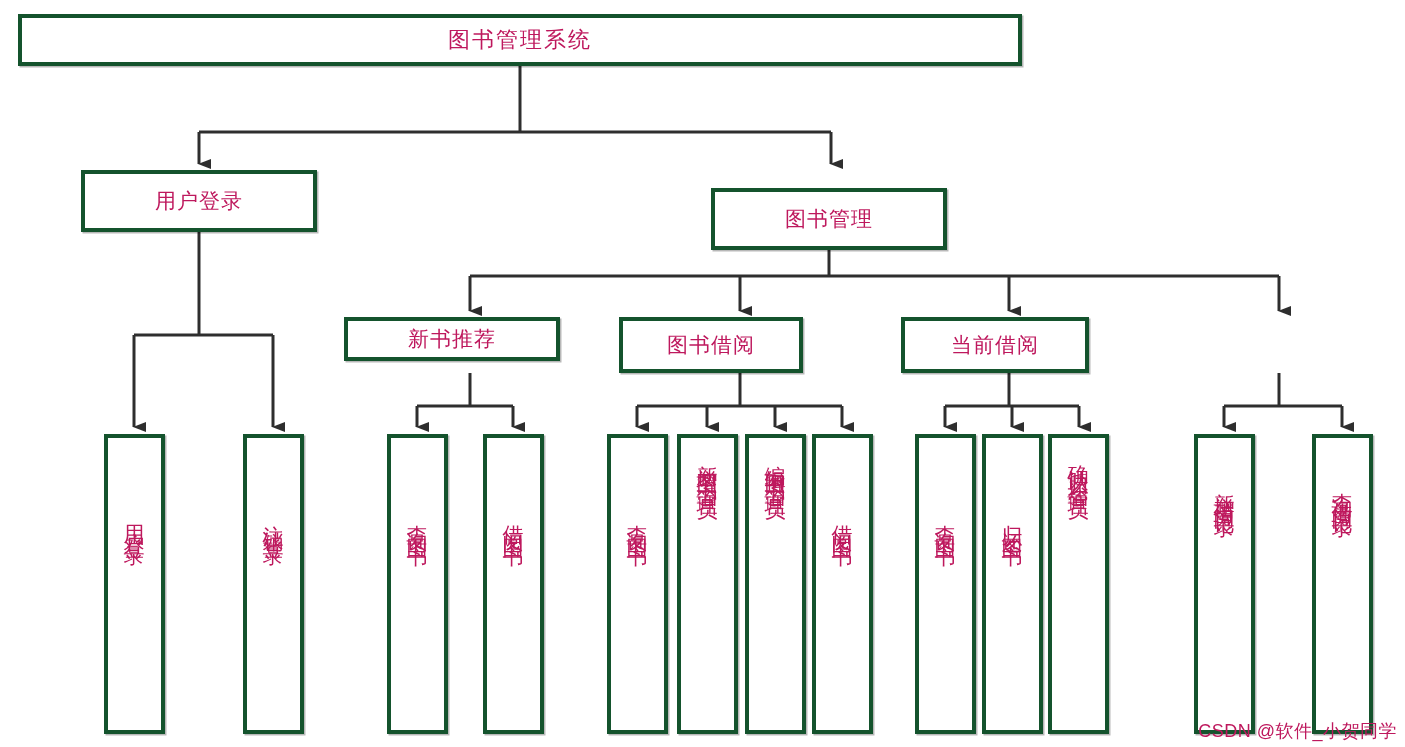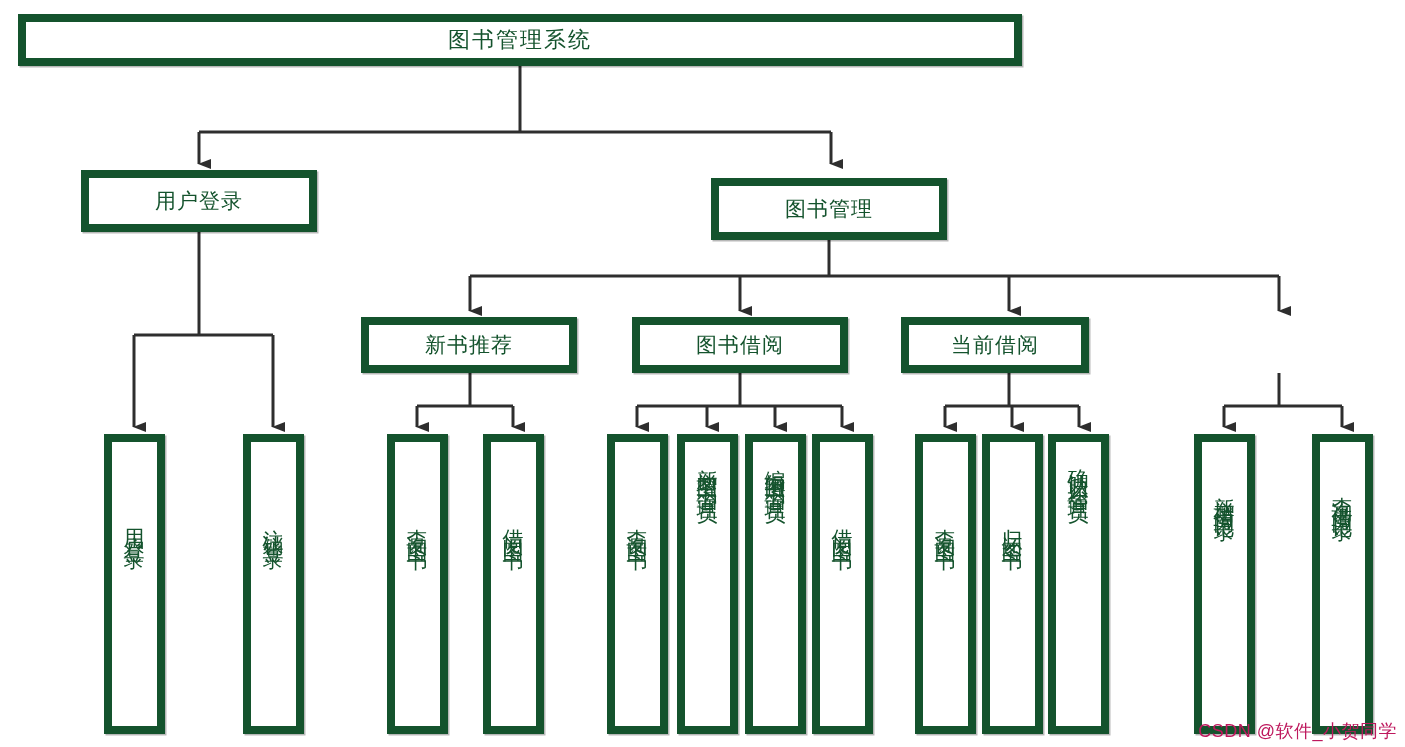--- a/index.html
+++ b/index.html
@@ -21,26 +21,26 @@
     position: absolute;
     left: 0;
     top: 0;
     width: 1405px;
     height: 747px;
     pointer-events: none;
   }
   .node {
     position: absolute;
     box-sizing: border-box;
-    border: 8px solid #14532d;
+    border: 4px solid #14532d;
     background: #ffffff;
     display: flex;
     align-items: center;
     justify-content: center;
-    color: #14532d;
+    color: #be185d;
     box-shadow: 1.5px 1.5px 0 rgba(0,0,0,0.28);
   }
   .node.h {
     font-size: 21px;
     letter-spacing: 1px;
     line-height: 1.2;
   }
   .node.root {
     font-size: 22px;
     letter-spacing: 2px;
@@ -126,28 +126,28 @@
     </g>
   </svg>
 
   <div class="node root" style="left:18px; top:14px; width:1004px; height:52px;">
     <span>图书管理系统</span>
   </div>
 
   <div class="node h" style="left:81px; top:170px; width:236px; height:62px;">
     <span>用户登录</span>
   </div>
-  <div class="node h" style="left:711px; top:178px; width:236px; height:62px;">
+  <div class="node h" style="left:711px; top:188px; width:236px; height:62px;">
     <span>图书管理</span>
   </div>
 
-  <div class="node h" style="left:361px; top:317px; width:216px; height:56px;">
+  <div class="node h" style="left:344px; top:317px; width:216px; height:44px;">
     <span>新书推荐</span>
   </div>
-  <div class="node h" style="left:632px; top:317px; width:216px; height:56px;">
+  <div class="node h" style="left:619px; top:317px; width:184px; height:56px;">
     <span>图书借阅</span>
   </div>
   <div class="node h" style="left:901px; top:317px; width:188px; height:56px;">
     <span>当前借阅</span>
   </div>
 
   <div class="node v" style="left:104px; top:434px; width:61px; height:300px; padding-top:70px;">
     <span class="vtext">用户登录</span>
   </div>
   <div class="node v" style="left:243px; top:434px; width:61px; height:300px; padding-top:70px;">

